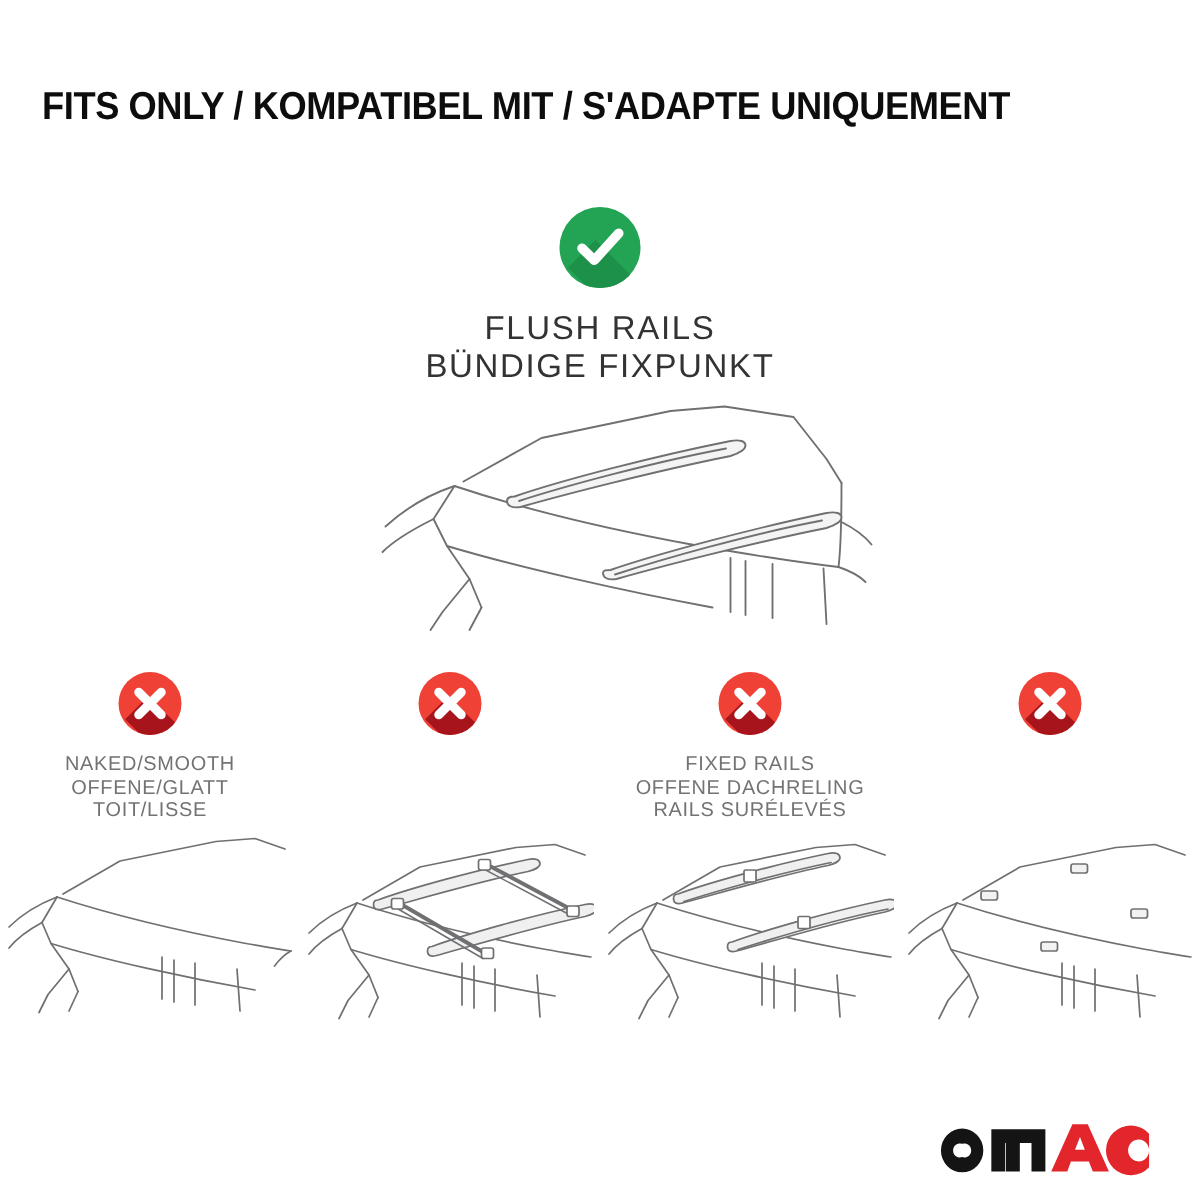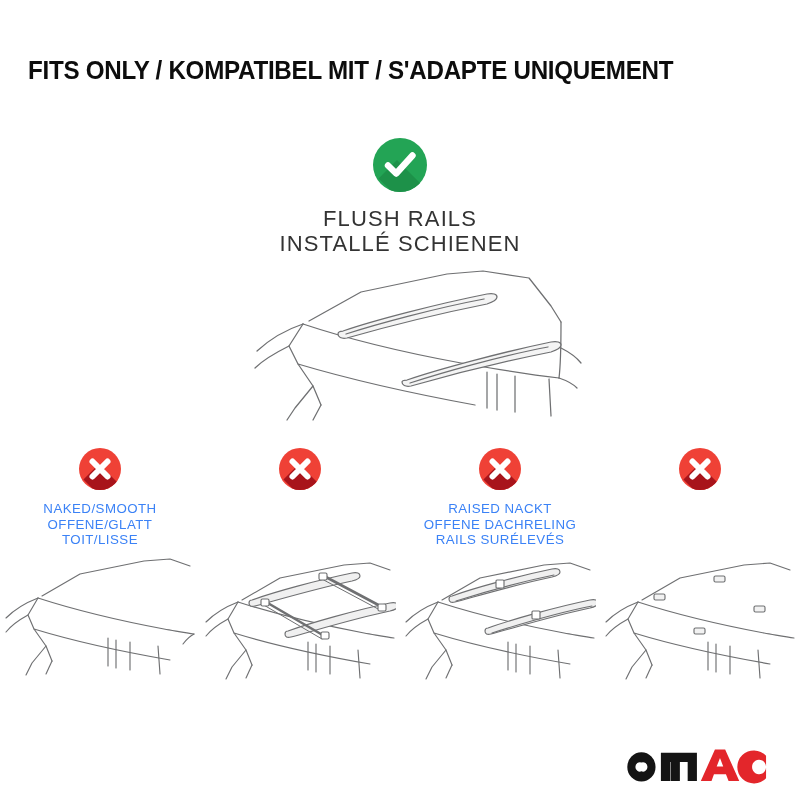--- a/index.html
+++ b/index.html
@@ -125,21 +125,21 @@
   }
   .cross-badge svg {
     position: absolute;
     left: 0; top: 0;
     width: 42px; height: 42px;
   }
   .cell-lines {
     font-size: 13.3px;
     line-height: 15.5px;
     letter-spacing: 0.45px;
-    color: #3b82f6;
+    color: #737373;
     text-align: center;
     white-space: nowrap;
   }
   .cell-illu {
     position: absolute;
     top: 108px;
     left: 50%;
     transform: translateX(-50%);
     width: 192px;
     height: 128px;
@@ -167,21 +167,21 @@
 
   <div class="check-badge">
     <div class="shadow"></div>
     <svg viewBox="0 0 54 54">
       <path d="M15 27.5 L23.2 35.5 L39.5 17.5" fill="none" stroke="#ffffff" stroke-width="6.4" stroke-linecap="round" stroke-linejoin="round"></path>
     </svg>
   </div>
 
   <div class="hero-lines">
     <div>FLUSH RAILS</div>
-    <div>INSTALLÉ SCHIENEN</div>
+    <div>BÜNDIGE FIXPUNKT</div>
   </div>
 </div>
 
 <svg class="hero-illu" viewBox="0 0 360 155">
   <g fill="none" stroke="#6f7072" stroke-width="1.25" stroke-linejoin="round" stroke-linecap="round">
 
     <path d="M78,56 L64,78 L73,96 L88,118 L96,137"></path>
     <path d="M84,53 L136,24 L222,6 L258,3 L304,10 L326,38 L336,54"></path>
     <path d="M78,56 C120,70 176,84 236,95 C276,102 308,107 334,110"></path>
     <path d="M336,54 C336,76 336,94 334,110"></path>
@@ -289,21 +289,21 @@
   </div>
 
   <div class="cell">
     <div class="cross-badge">
       <div class="shadow"></div>
       <svg viewBox="0 0 42 42">
         <path d="M13.5 13.5 L28.5 28.5 M28.5 13.5 L13.5 28.5" stroke="#ffffff" stroke-width="6" stroke-linecap="round"></path>
       </svg>
     </div>
     <div class="cell-lines">
-      <div>RAISED NACKT</div>
+      <div>FIXED RAILS</div>
       <div>OFFENE DACHRELING</div>
       <div>RAILS SURÉLEVÉS</div>
     </div>
     <svg class="cell-illu" viewBox="0 0 192 128">
       <g fill="none" stroke="#6f7072" stroke-width="1.15" stroke-linejoin="round" stroke-linecap="round">
         <path d="M34,46 L24,63 L30,77 L42,94 L48,109"></path>
         <path d="M38,44 L76,22 L140,9 L166,7 L186,14"></path>
         <path d="M34,46 C68,57 112,68 160,77 C172,79 182,81 190,82"></path>
         <path d="M30,77 C66,88 120,100 166,108"></path>
         <path d="M48,109 L42,122"></path>

